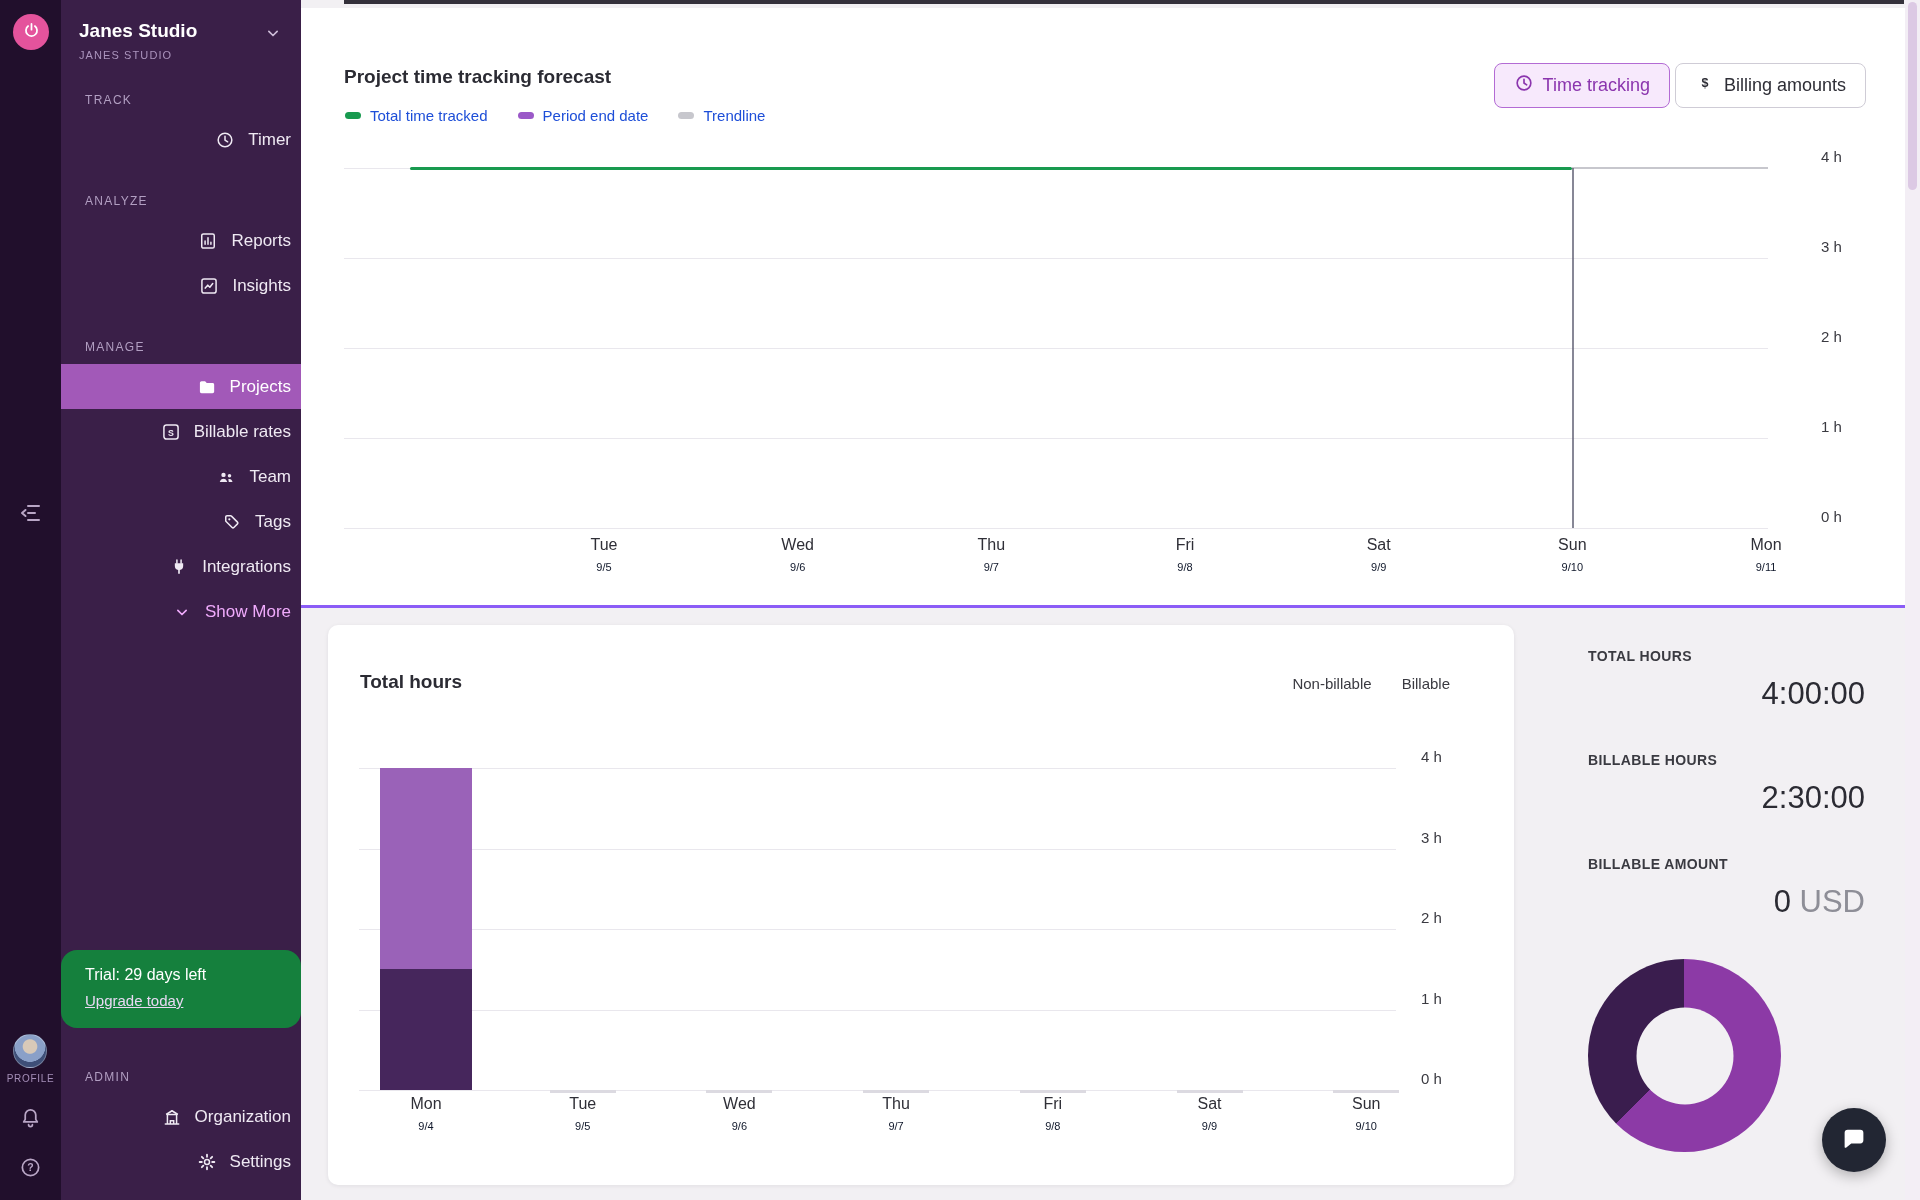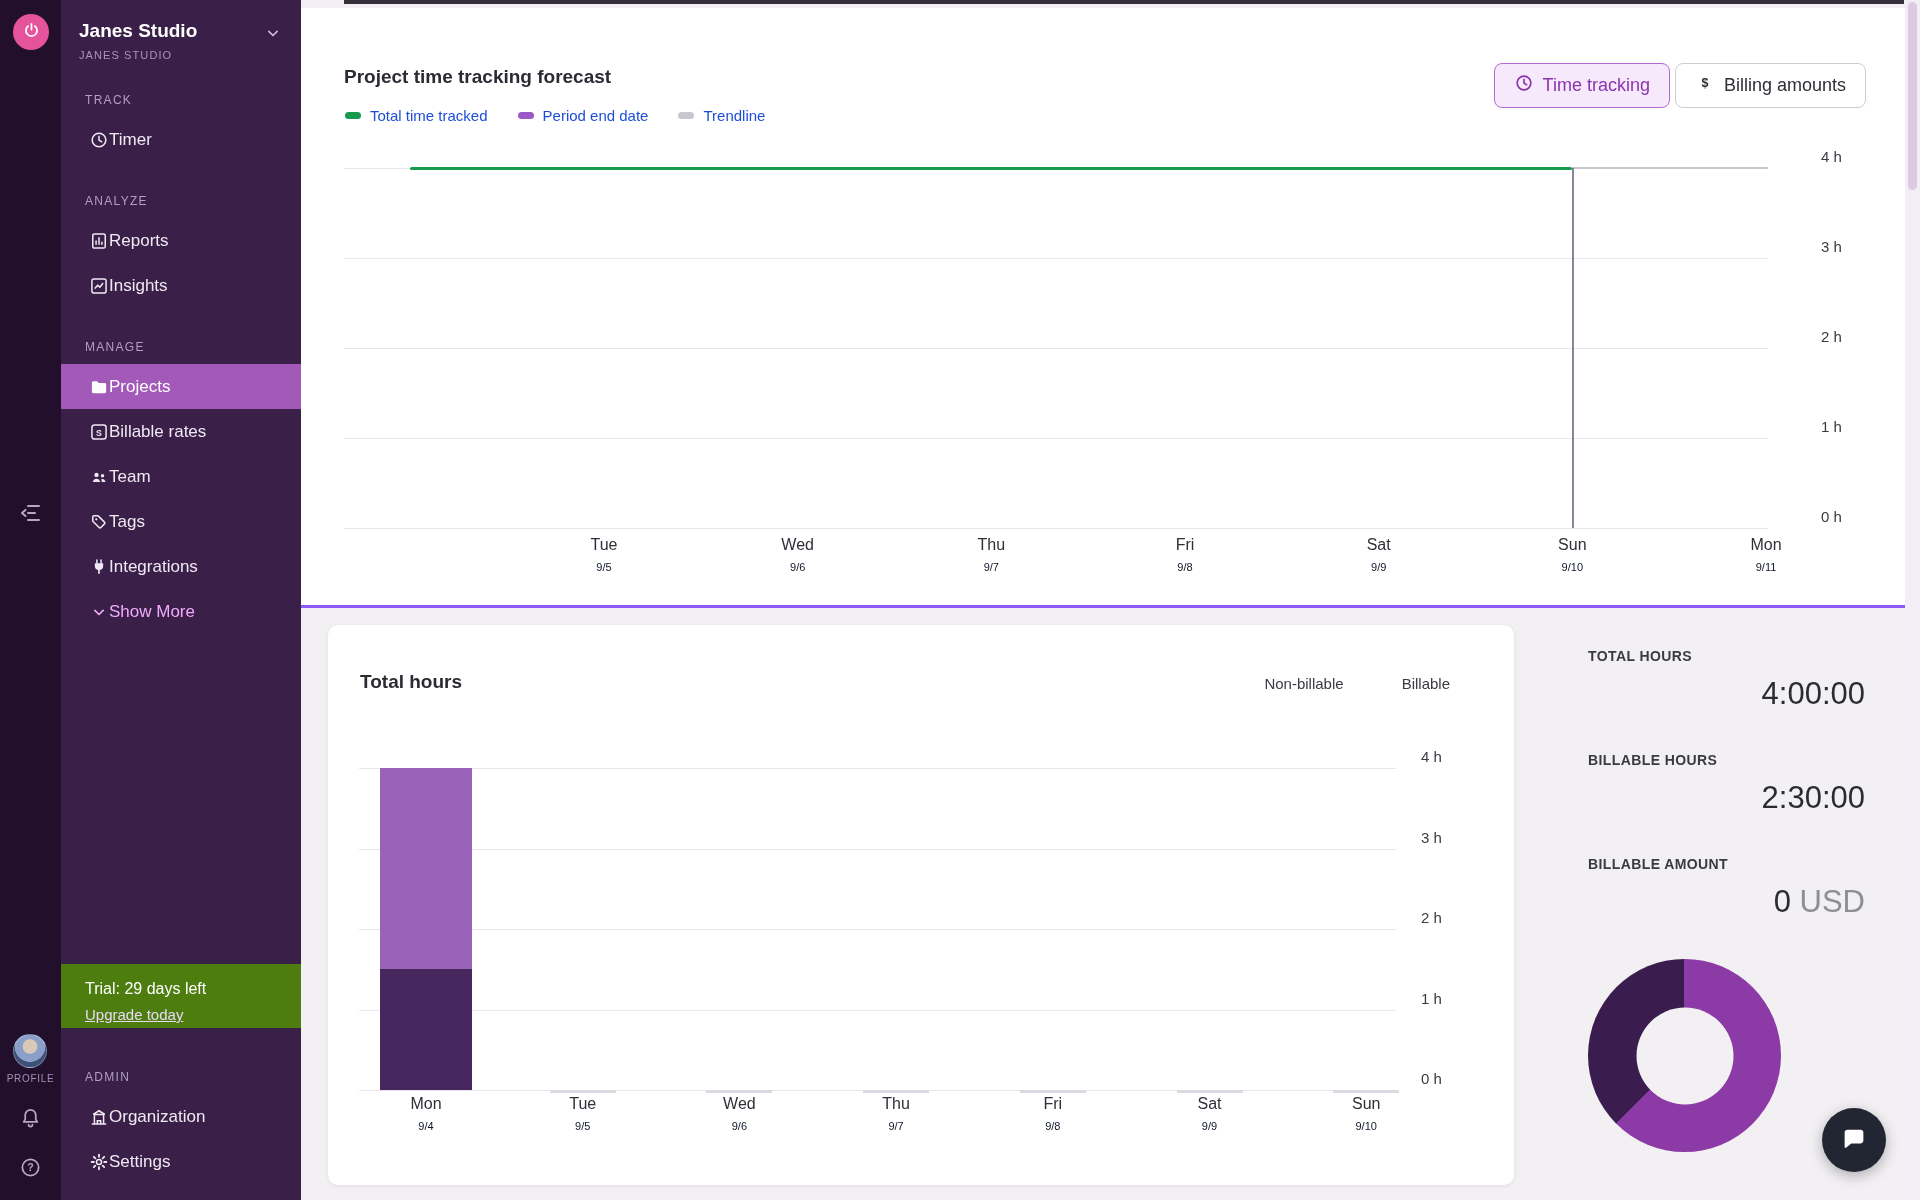--- a/index.html
+++ b/index.html
@@ -26,28 +26,28 @@
   .rail-icon-btn svg { width:23px; height:23px; }
 
   
   .panel { width:240px; background:#3a1f48; color:#efe9f3; display:flex; flex-direction:column; flex:none; z-index:19; }
   .workspace { display:flex; align-items:flex-start; justify-content:space-between; padding:20px 18px 0 18px; cursor:pointer; }
   .ws-name { font-size:19px; font-weight:bold; color:#fff; }
   .ws-org { font-size:11px; color:#ab94bd; letter-spacing:1.1px; margin-top:7px; }
   .ws-chevron { color:#cdbcd8; margin-top:3px; }
   .ws-chevron svg { width:20px; height:20px; }
   .nav-label { font-size:12px; font-weight:normal; letter-spacing:1.3px; color:#b29fc2; margin:32px 0 10px 24px; }
-  .nav-item { display:flex; align-items:center; height:45px; padding:0 26px 0 28px;
-              font-size:17px; cursor:pointer; color:#efe9f3; }
+  .nav-item { display:flex; align-items:center; gap:13px; height:45px; padding:0 10px 0 28px;
+              font-size:17px; cursor:pointer; color:#efe9f3;justify-content:flex-end; }
   .nav-item.active { background:#a259b8; color:#fff; }
   .nav-item.muted { color:#f0abfc; }
   .nav-icon { width:20px; height:20px; display:flex; flex:none; }
   .nav-icon svg { width:20px; height:20px; }
   .bottom-block { margin-top:auto; }
-  .trial { background:#4d7c0f; padding:16px 24px 4px 24px; font-size:16px; color:#fff; }
+  .trial { background:#15803d; padding:16px 24px 18px 24px; font-size:16px; color:#fff;border-radius:16px; }
   .trial-link { color:#e9d9f4; font-size:15px; display:inline-block; margin-top:8px;
                 text-decoration:underline; cursor:pointer; }
   #admin-section .nav-label { margin-top:42px; }
   #admin-section { padding-bottom:16px; }
 
   
   .main { flex:1; position:relative; background:#f2f0f3; overflow:hidden; }
   .top-rule { position:absolute; top:0; left:43px; right:16px; height:4px; background:#34313b; z-index:6; }
   .forecast { position:absolute; top:8px; left:0; right:0; height:600px; background:#fff;
               border-bottom:3px solid #8b5cf6; }
@@ -65,21 +65,21 @@
   .gridline { position:absolute; height:1px; background:#e9e7ed; }
   .ytick { position:absolute; font-size:15px; color:#3a3a41; height:18px; line-height:18px; }
   .xlab { position:absolute; transform:translateX(-50%); text-align:center; }
   .xlab .d1 { font-size:16px; color:#2f2f37; }
   .xlab .d2 { font-size:11px; color:#0f172a; margin-top:7px; }
 
   .hours-card { position:absolute; left:27px; top:625px; width:1186px; height:560px; background:#fff;
                 border-radius:10px; box-shadow:0 1px 4px rgba(20,20,40,.08); }
   .hc-title { position:absolute; left:32px; top:46px; font-size:19px; font-weight:bold; color:#2b2b33; margin:0; }
   .hours-legend { position:absolute; top:50px; right:64px; display:flex; gap:30px; font-size:15px; color:#3a3a41; }
-  .hours-legend span { cursor:pointer;margin-left:28px; }
+  .hours-legend span { cursor:pointer; }
 
   .stats { position:absolute; left:1287px; top:648px; width:277px; }
   .stat { margin-bottom:40px; }
   .stat-label { font-size:14px; font-weight:bold; color:#3a3a41; letter-spacing:.4px; }
   .stat-value { font-size:31px; color:#2b2b33; text-align:right; margin-top:12px; }
   .unit { color:#8e8e97; }
 
   .donut { position:absolute; left:1287px; top:959px; width:193px; height:193px; border-radius:50%; }
   .donut-hole { position:absolute; left:50%; top:50%; width:97px; height:97px; border-radius:50%;
                 background:#f2f0f3; transform:translate(-50%,-50%); }

